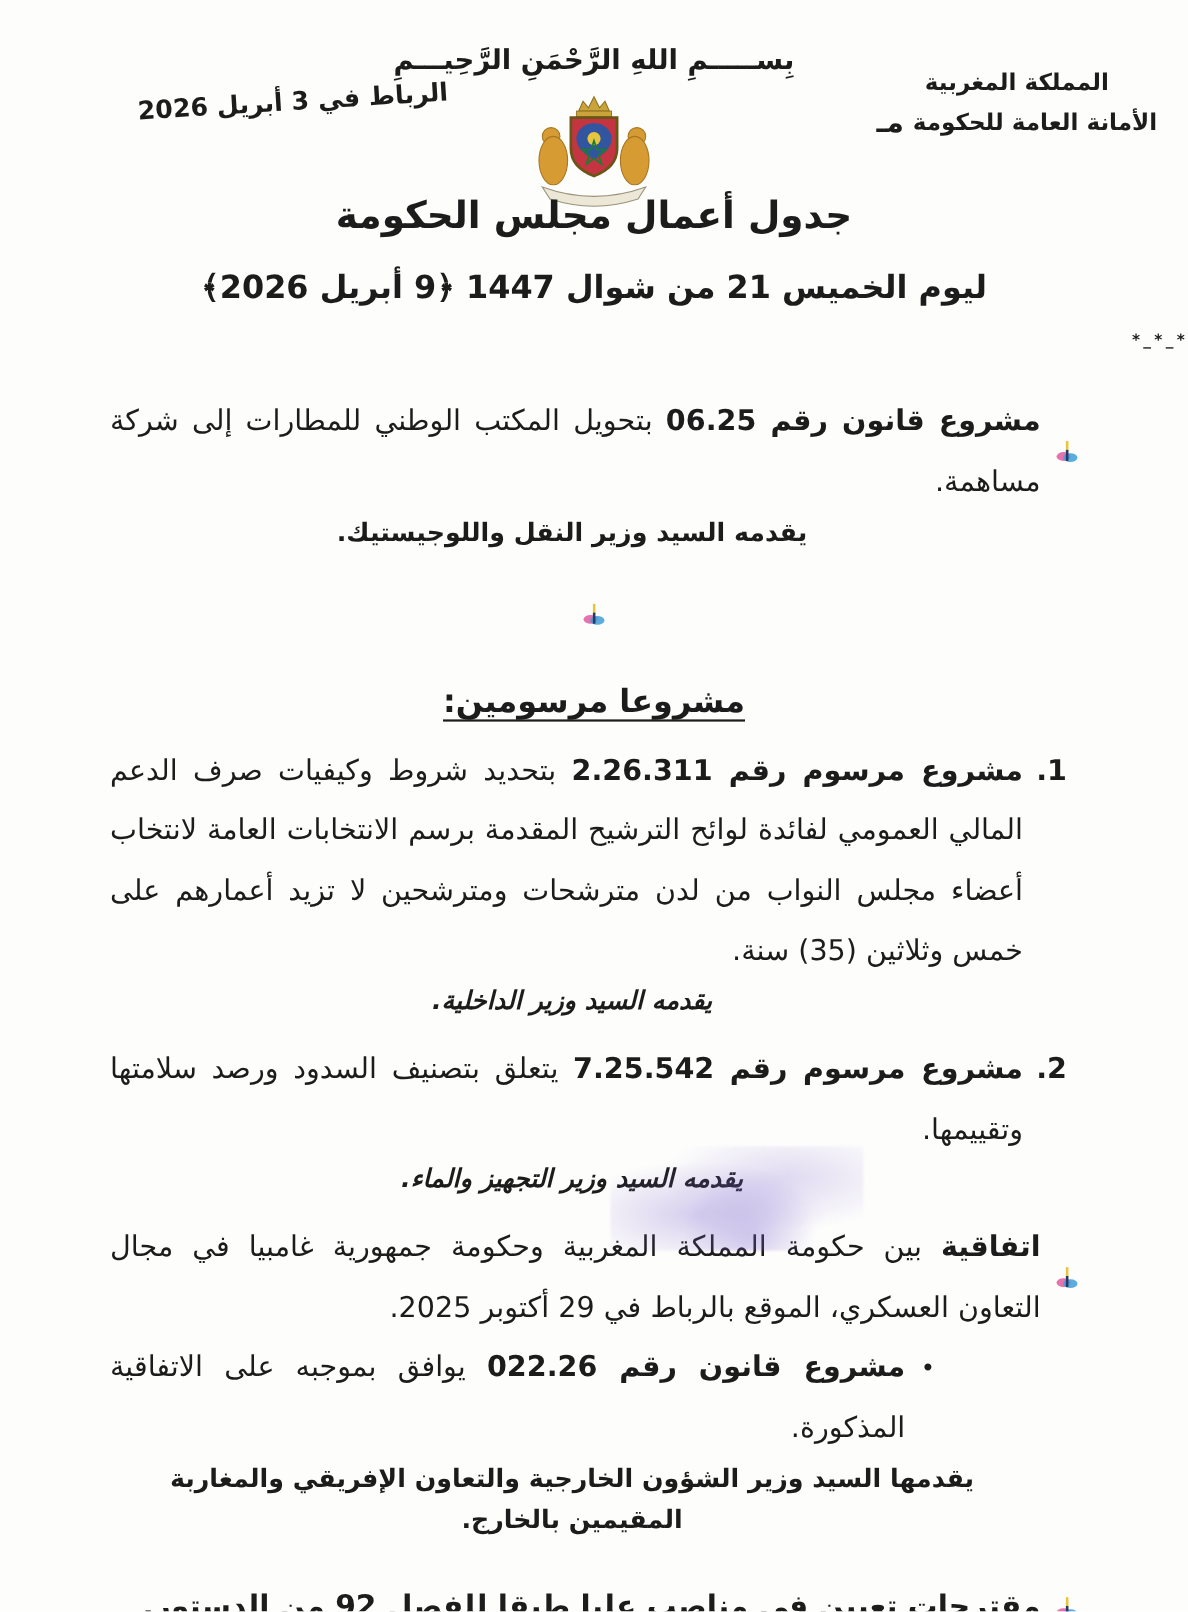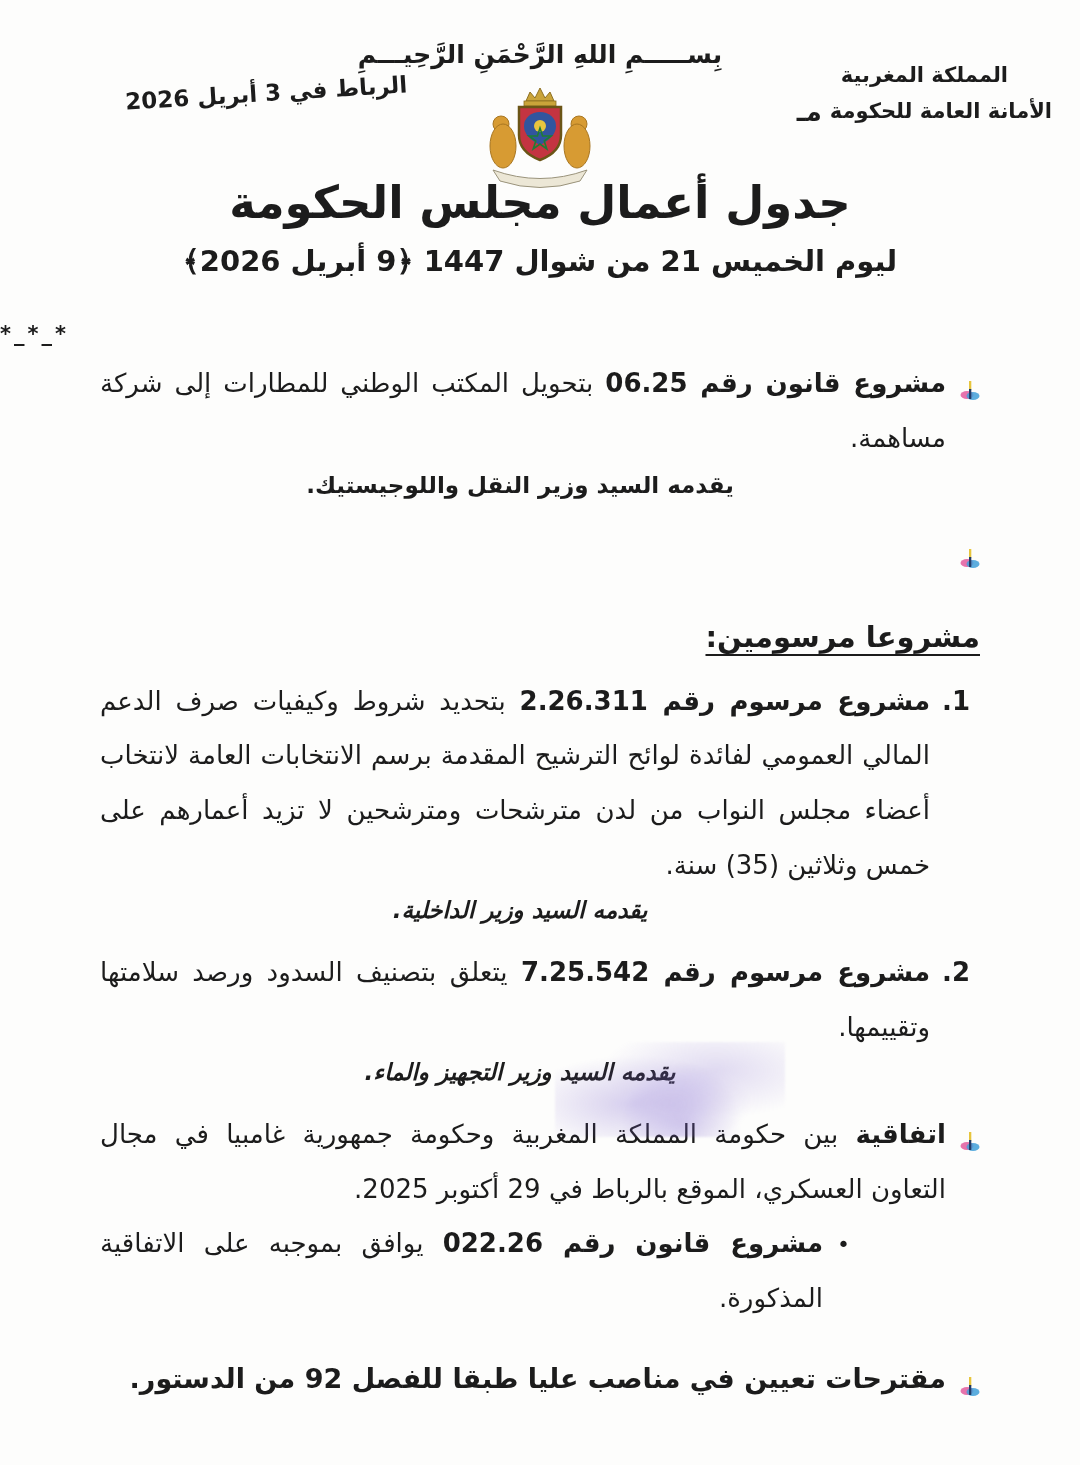--- a/index.html
+++ b/index.html
@@ -22,37 +22,37 @@
     position:absolute;top:58px;right:28px;text-align:center;
     font-weight:bold;font-size:21px;line-height:1.7;margin-left:23px;
   }
   .header-right .row2{display:flex;align-items:center;justify-content:center;gap:8px;}
   .sgg-logo{font-size:26px;font-weight:bold;line-height:1;}
 
   .coa{position:absolute;top:86px;left:50%;transform:translateX(-50%);}
 
   .title{
     position:absolute;top:176px;width:100%;text-align:center;
-    font-size:45px;font-weight:bold;letter-spacing:-1px;
+    font-size:34px;font-weight:bold;letter-spacing:-1px;
   }
   .session{
     position:absolute;top:244px;width:100%;text-align:center;
     font-size:29px;font-weight:bold;
   }
   .separator{
-    position:absolute;top:302px;width:100%;text-align:left;
-    font-size:21px;font-weight:bold;letter-spacing:3px;margin-top:20px;
+    position:absolute;top:302px;width:100%;text-align:right;
+    font-size:14px;font-weight:bold;letter-spacing:3px;
   }
 
   
   .content{
     position:absolute;top:356px;right:100px;width:880px;
     font-size:26px;line-height:2.1;
   }
-  .item{display:flex;gap:14px;align-items:flex-start;}
+  .item{display:flex;gap:14px;align-items:center;}
   .bullet-icon{flex:0 0 auto;margin-top:12px;}
   .itext{flex:1 1 auto;text-align:justify;}
   .lead{font-weight:bold;}
   .presenter{
     text-align:center;font-weight:bold;font-size:23px;line-height:1.6;
     margin:2px 40px 16px 0;
   }
   .decrees-heading{font-size:29px;font-weight:bold;margin:10px 0 6px;flex-direction:column;}
   .decrees-heading .htext{text-decoration:underline;text-underline-offset:7px;}
   .decree{display:flex;gap:12px;margin-right:10px;align-items:flex-start;}
@@ -176,20 +176,21 @@
       </span>
     </div>
 
     <div class="sub-item">
       <span class="dot">•</span>
       <span class="itext">
         <span class="lead">مشروع قانون رقم 022.26</span>
         <span>يوافق بموجبه على الاتفاقية المذكورة.</span>
       </span>
     </div>
+    <div class="presenter">يقدمها السيد وزير الشؤون الخارجية والتعاون الإفريقي والمغاربة المقيمين بالخارج.</div>
 
     <div class="item appointments">
       <span class="bullet-icon">
         <svg width="20" height="24" viewBox="0 0 20 24">
           <ellipse cx="7" cy="15" rx="6.5" ry="4" fill="#e25a9e" opacity="0.85"></ellipse>
           <ellipse cx="13" cy="16" rx="6.5" ry="4" fill="#3f9fd8" opacity="0.85"></ellipse>
           <rect x="9" y="1" width="2.3" height="9" fill="#e7c53d"></rect>
           <rect x="9" y="9" width="2.3" height="10" fill="#223b66"></rect>
         </svg>
       </span>

